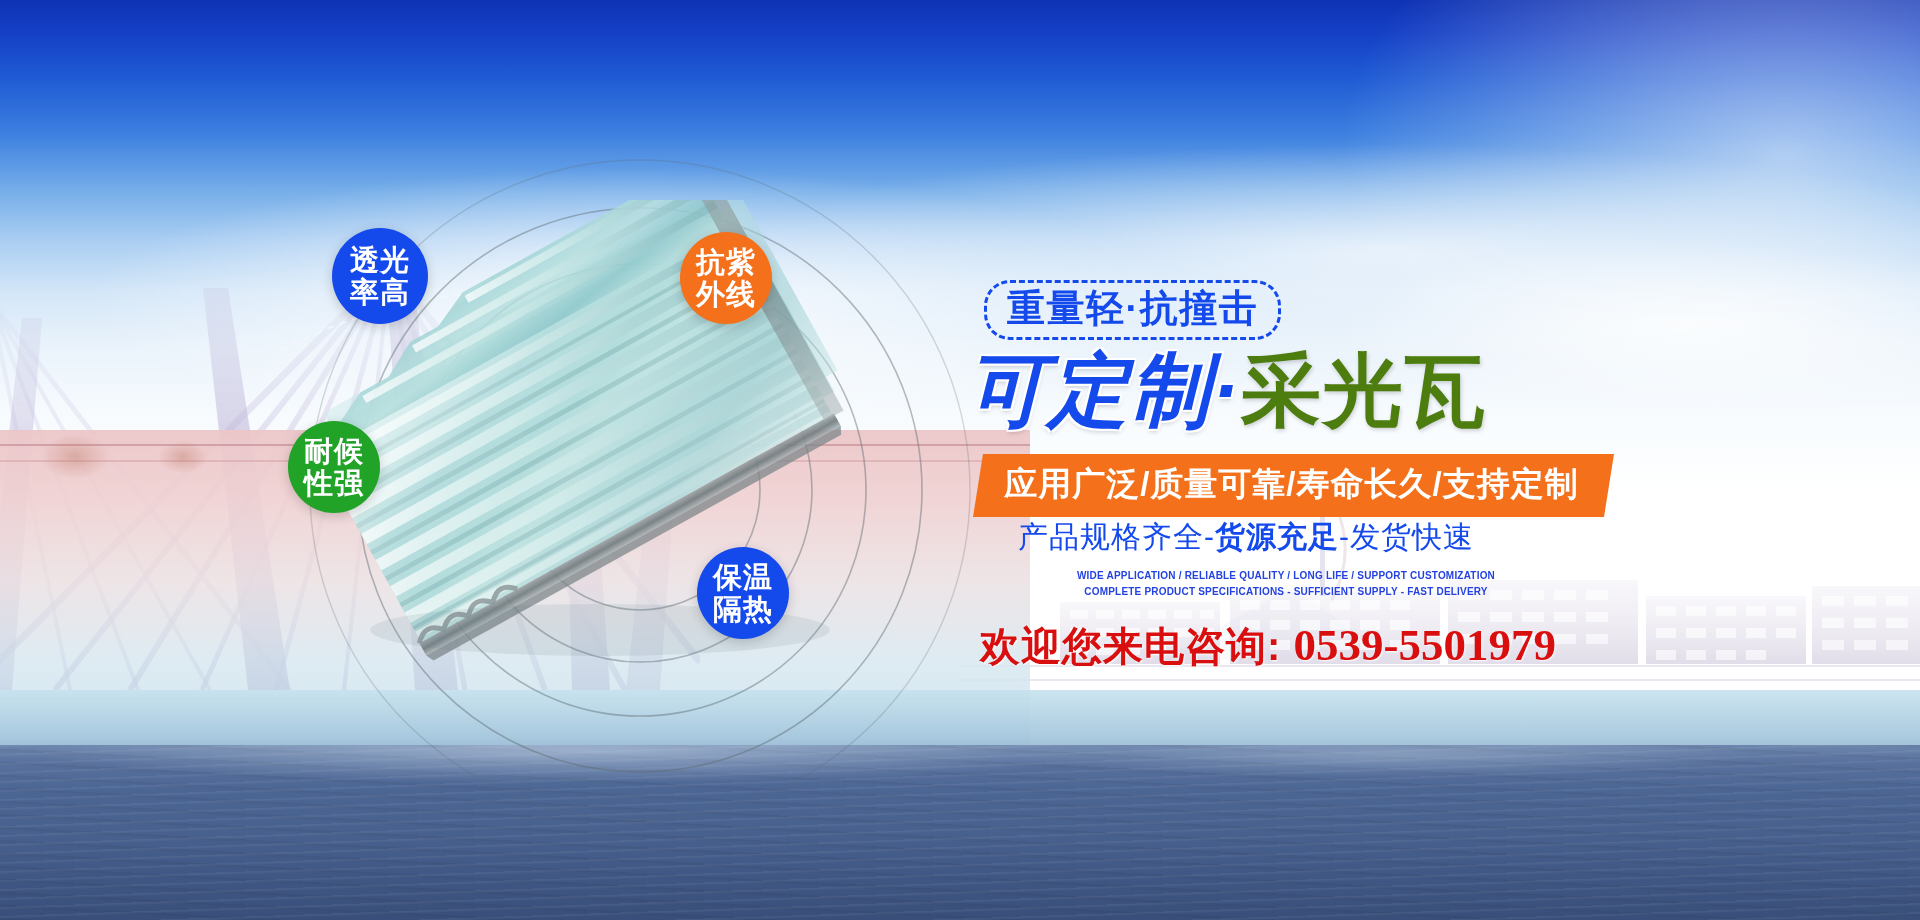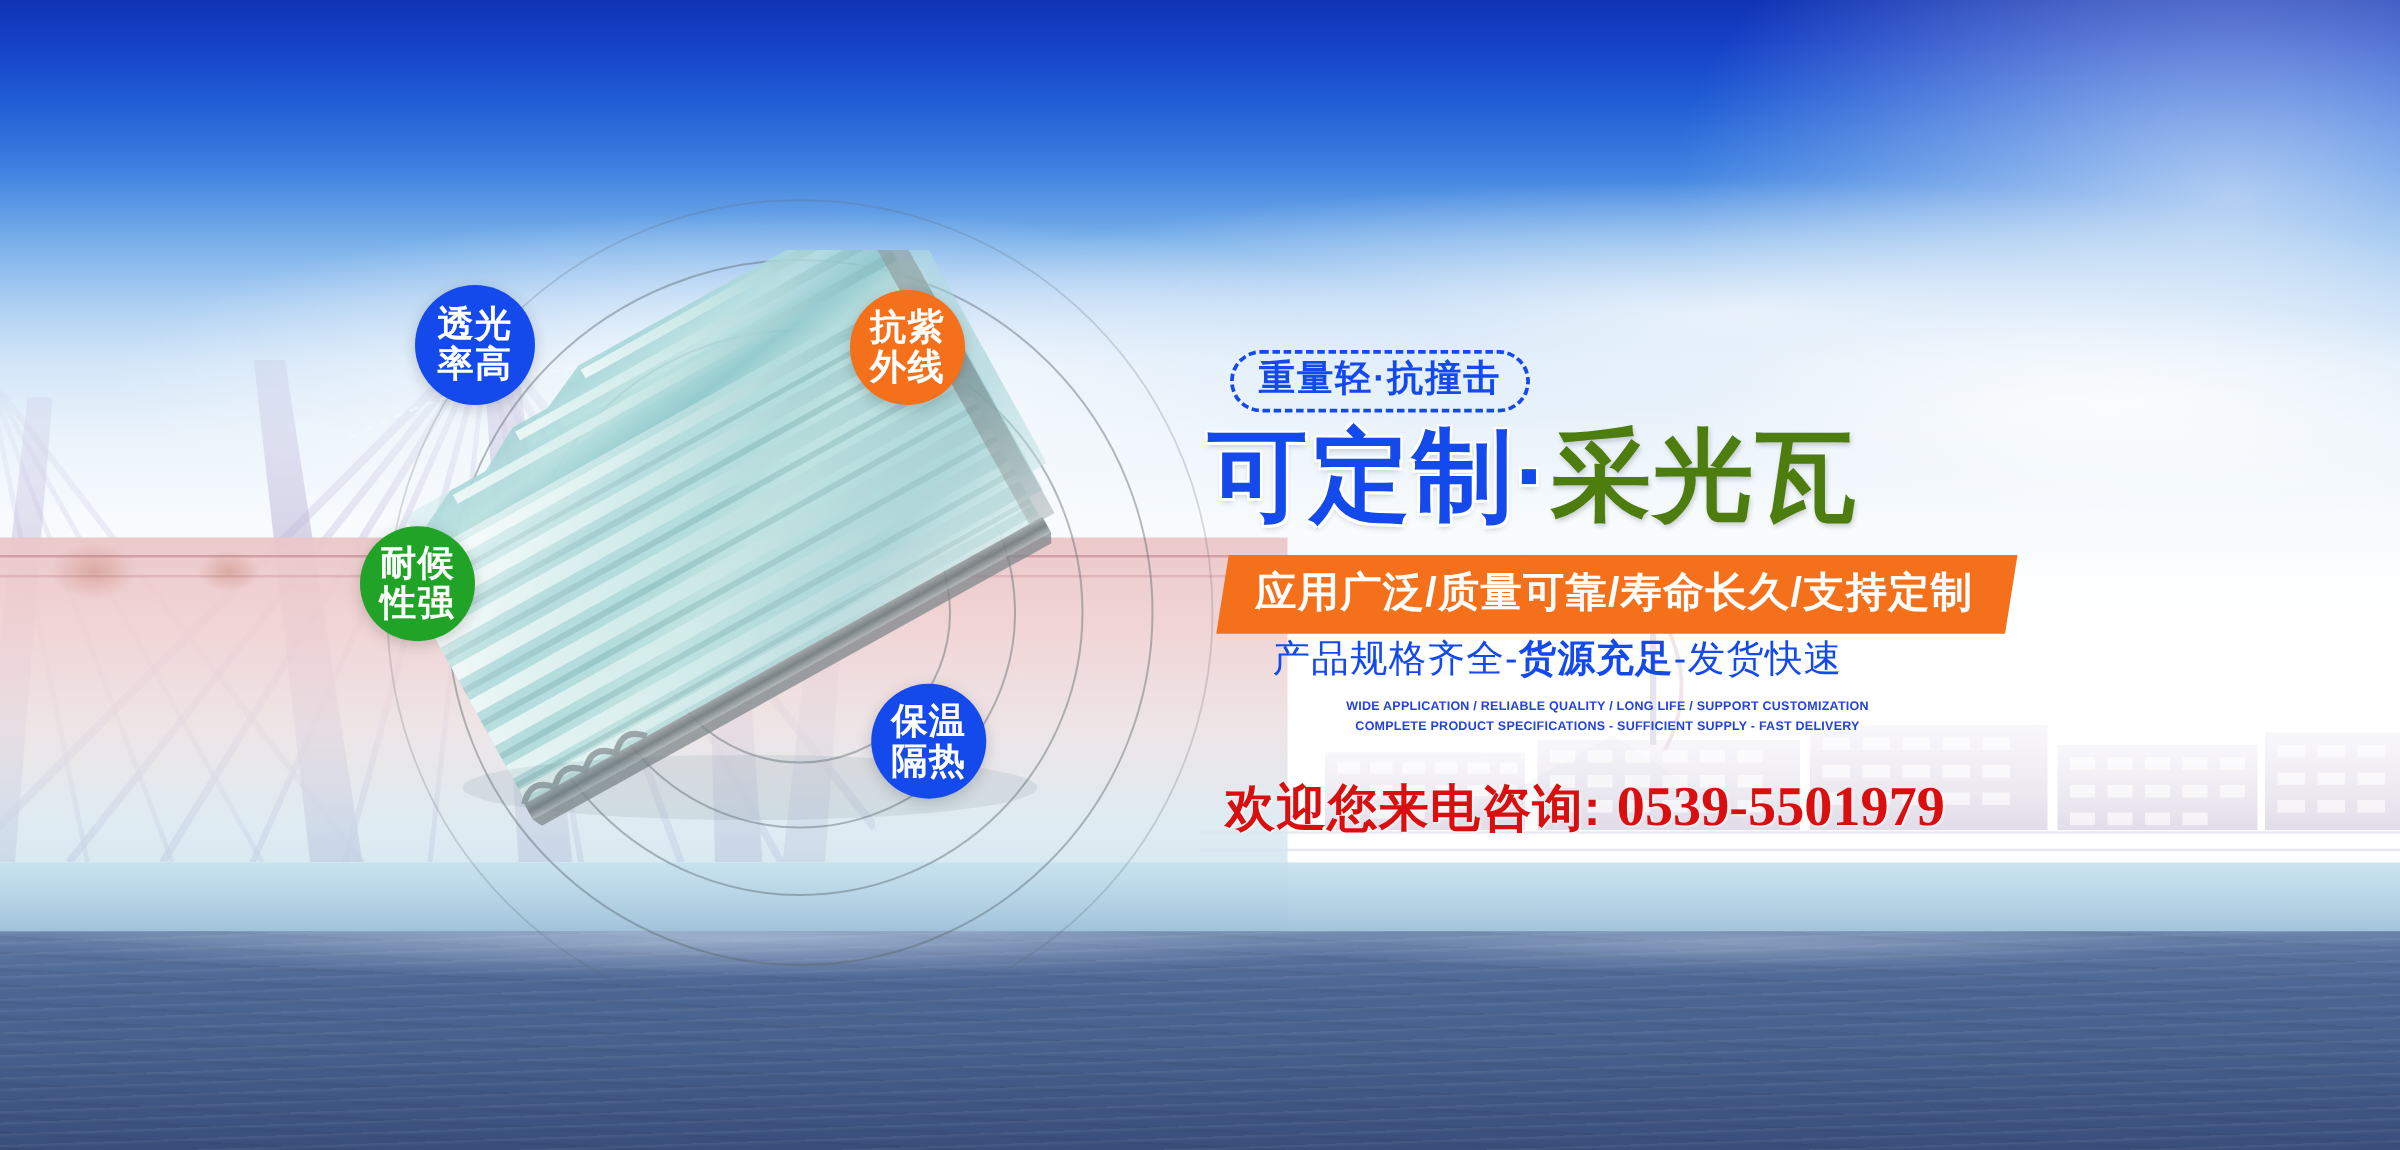--- a/index.html
+++ b/index.html
@@ -135,40 +135,41 @@
 
   
   .copy { position:absolute; left:966px; top:280px; width:700px; }
 
   .badge {
     display:inline-block;
     border:3px dashed #1449ec;
     border-radius:26px;
     padding:5px 20px 7px 20px;
     color:#1449ec;
-    font-size:29px;
+    font-size:38px;
     font-weight:700;
     letter-spacing:1.5px;
     line-height:1.1;
     margin-left:18px;
   }
 
   .headline {
     margin-top:8px;
     white-space:nowrap;
     font-size:80px;
     font-weight:700;
     letter-spacing:2px;
     line-height:1.08;
   }
   .hl-blue {
     color:#1449ec;
     text-shadow:
       2px 2px 0 #fff, -2px 2px 0 #fff, 2px -2px 0 #fff, -2px -2px 0 #fff,
       0 3px 5px rgba(0,0,0,.2);
+    font-style: italic;
   }
   .hl-red {
     color:#4d7c0f;
     text-shadow:1px 2px 4px rgba(0,0,0,.18);
   }
 
   .ribbon {
     position:relative;
     margin-top:20px;
     display:inline-block;
@@ -198,21 +199,21 @@
     color:#2442e0;
     font-size:10px;
     font-weight:700;
     letter-spacing:.2px;
     line-height:1.55;
     text-align:center;
     width:520px;
   }
 
   .phone {
-    margin-top:30px;
+    margin-top:20px;
     margin-left:14px;
     color:#d90f0f;
     font-size:40px;
     font-weight:700;
     letter-spacing:1px;
     white-space:nowrap;
     text-shadow:1px 1px 2px rgba(255,255,255,.9);
   }
   .phone .num {
     font-family:"Liberation Serif","DejaVu Serif",serif;

